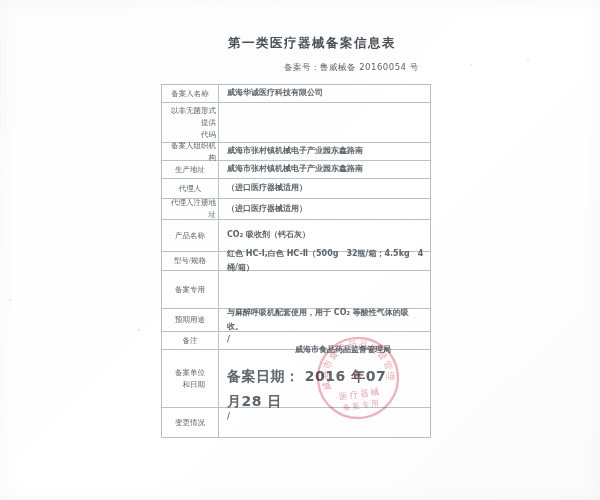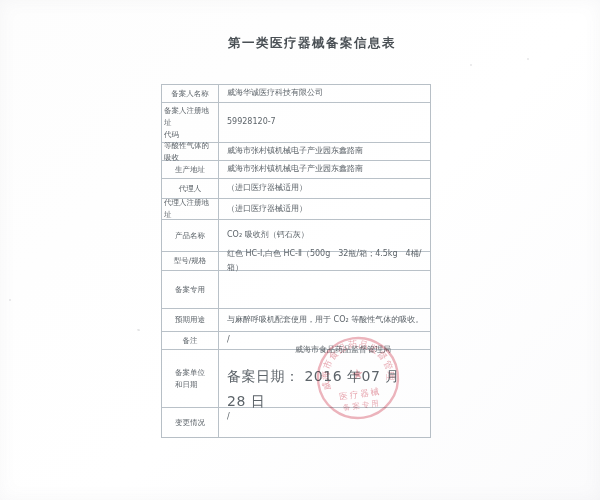--- a/index.html
+++ b/index.html
@@ -31,30 +31,31 @@
   }
   .row{
     display:flex;box-sizing:border-box;
     border-top:1px solid #b9c1c8;
   }
   .row:first-child{border-top:none;}
   .cell-label{
     width:57px;flex:0 0 57px;box-sizing:border-box;
     border-right:1px solid #b9c1c8;
     display:flex;align-items:center;justify-content:center;
-    text-align:left;
+    text-align:right;
     font-size:7.5px;color:#5d646a;
     white-space:pre-line;line-height:1.6;
     padding:1px 2px;
+    font-family:Liberation Serif, serif;
   }
   .cell-value{
     flex:1;box-sizing:border-box;
     display:flex;align-items:center;
     font-size:8px;color:#5d646a;
-    padding:2px 6px 2px 8px;line-height:1.8;
+    padding:2px 6px 2px 8px;line-height:1.8;font-weight:bold;
   }
   .h17{height:17px}.h40{height:40px}.h18{height:18px}.h20{height:20px}
   .h21{height:21px}.h32{height:32px}.h19{height:19px}.h38{height:38px}
   .h23{height:23px}.h58{height:58px}.h30{height:30px}
   .value-top{align-items:flex-start;}
   .unit-date-cell{
     flex-direction:column;justify-content:center;align-items:flex-end;
     padding-right:24px;gap:6px;
   }
   .unit-org{margin-right:15px;font-size:8px;color:#5d646a;}
@@ -71,36 +72,36 @@
   .speck3{left:137px;top:329px;width:3px;height:2px;transform:rotate(20deg);}
   .speck4{left:9px;top:299px;width:2px;height:2px;}
 </style>
 </head>
 <body>
 
 <div class="page">
 
   <div class="doc-title">第一类医疗器械备案信息表</div>
 
+  <div class="record-no">备案号：鲁威械备 20160054 号</div>
 
   <div class="reg-table">
 
     <div class="row h17">
       <div class="cell-label">备案人名称</div>
       <div class="cell-value">威海华诚医疗科技有限公司</div>
     </div>
 
     <div class="row h40">
-      <div class="cell-label">备案人注册地址
+      <div class="cell-label">以非无菌形式提供
 代码</div>
-      <div class="cell-value">59928120-7</div>
     </div>
 
     <div class="row h18">
-      <div class="cell-label">等酸性气体的吸收</div>
+      <div class="cell-label">备案人组织机构</div>
       <div class="cell-value">威海市张村镇机械电子产业园东鑫路南</div>
     </div>
 
     <div class="row h18">
       <div class="cell-label">生产地址</div>
       <div class="cell-value">威海市张村镇机械电子产业园东鑫路南</div>
     </div>
 
     <div class="row h20">
       <div class="cell-label">代理人</div>

